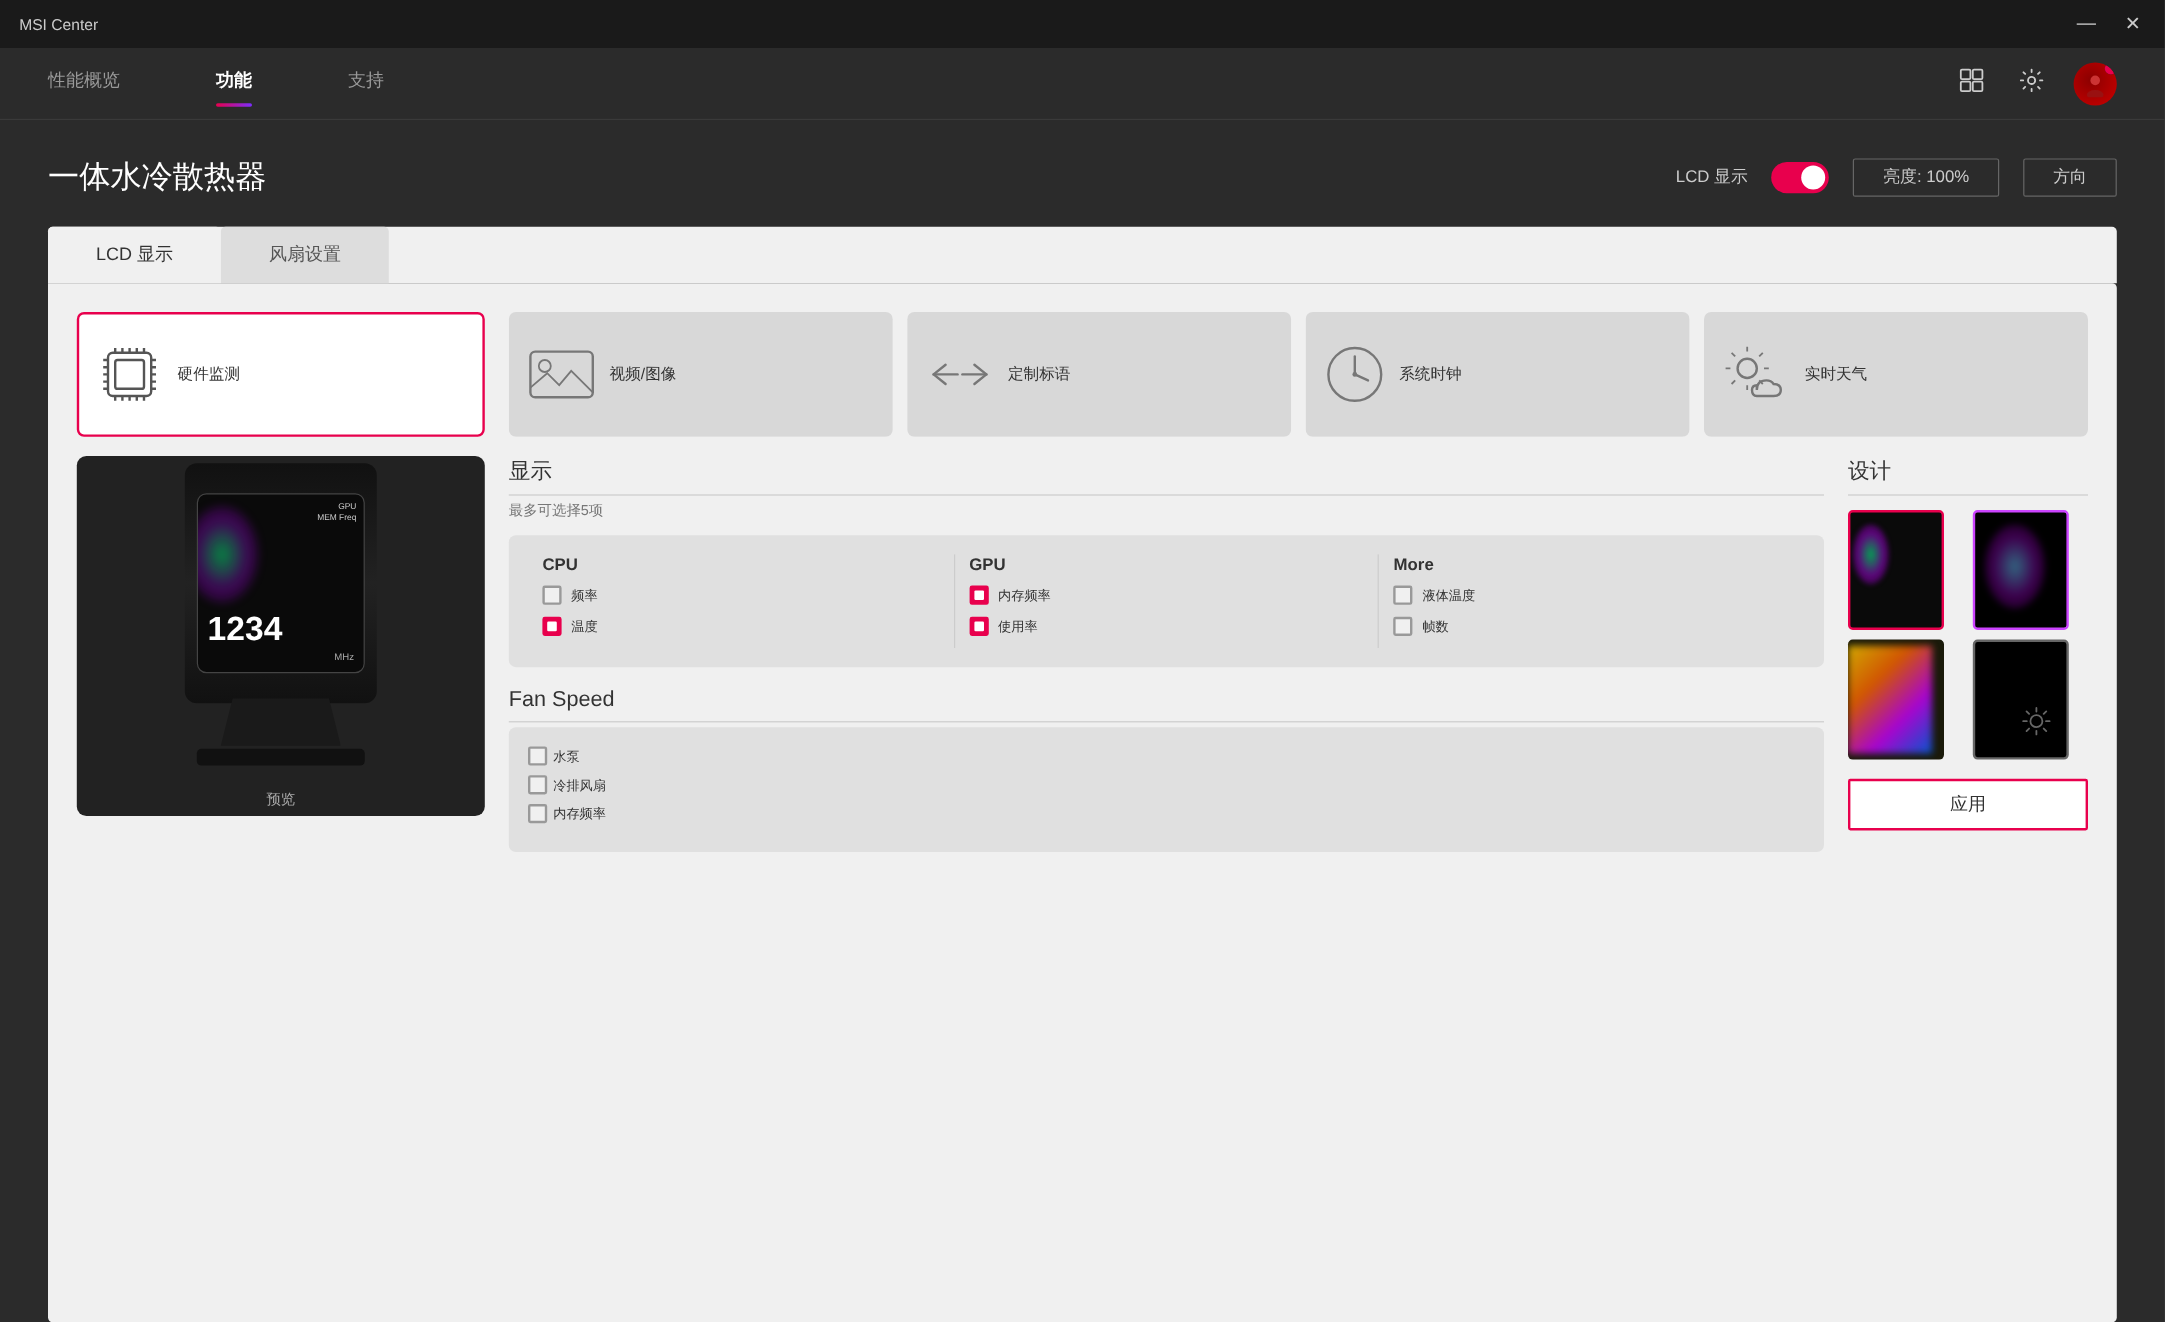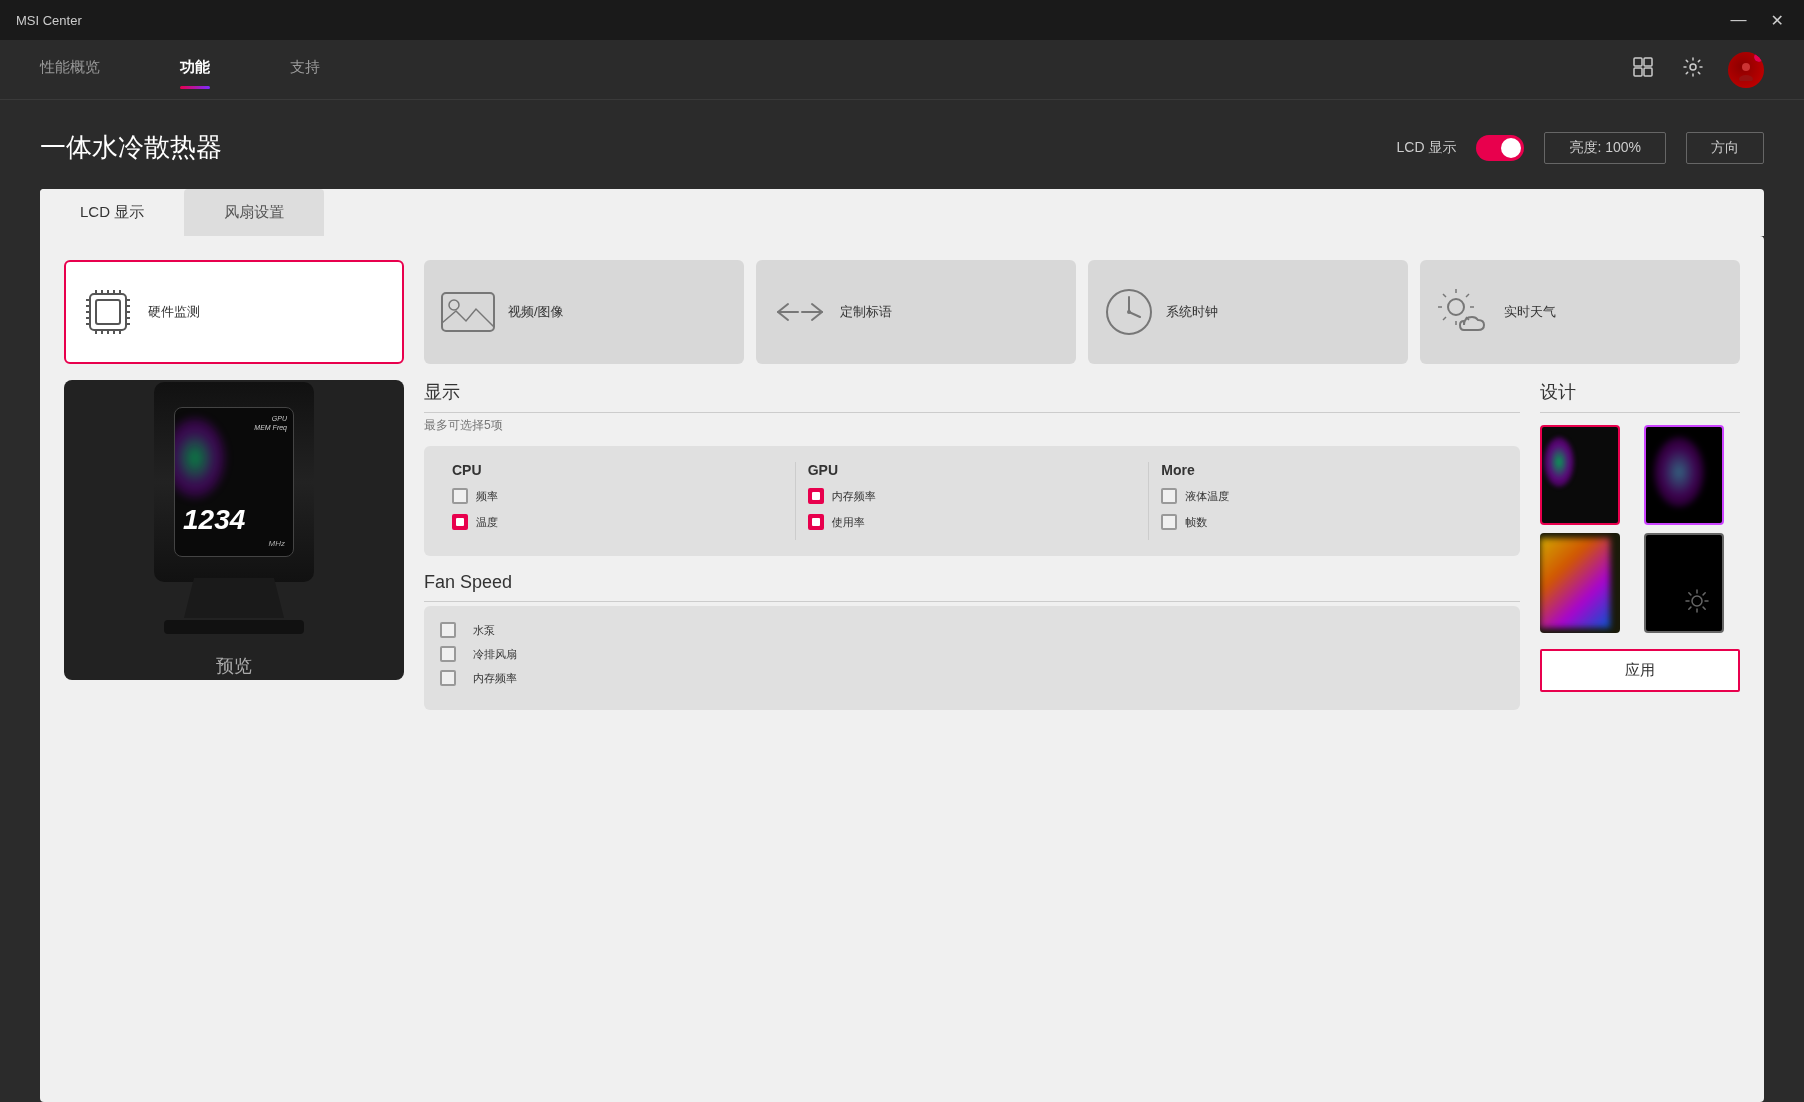--- a/index.html
+++ b/index.html
@@ -259,32 +259,31 @@
       width: 160px;
       height: 200px;
       background: linear-gradient(180deg, #111 0%, #222 50%, #111 100%);
       border-radius: 10px;
       position: relative;
       display: flex;
       align-items: center;
       justify-content: center;
     }
     .cooler-screen {
-      width: 120px;
+      width: 140px;
       height: 150px;
       background: #0a0a0a;
       border-radius: 8px;
       border: 1px solid #444;
       display: flex;
       flex-direction: column;
       align-items: center;
       justify-content: center;
       position: relative;
       overflow: hidden;
-      font-style: italic;
     }
     
     .glow-blob {
       position: absolute;
       left: -10px;
       top: 10px;
       width: 60px;
       height: 80px;
       background: radial-gradient(ellipse, rgba(0,255,120,0.5), rgba(180,0,255,0.3), transparent);
       border-radius: 50%;
@@ -309,21 +308,21 @@
     }
     .screen-unit {
       font-size: 8px;
       color: #aaa;
       position: absolute;
       bottom: 8px;
       right: 8px;
     }
     .preview-label {
       color: #aaa;
-      font-size: 18px;
+      font-size: 12px;
       margin-top: 20px;
     }
     
     .section-title {
       font-size: 18px;
       color: #333;
       font-weight: 500;
       border-bottom: 1px solid #ccc;
       padding-bottom: 8px;
       margin-bottom: 4px;
@@ -385,21 +384,21 @@
     }
     
     .fan-section {
       background: #e0e0e0;
       border-radius: 6px;
       padding: 16px;
     }
     .fan-check-item {
       display: flex;
       align-items: center;
-      gap: 17px;
+      gap: 5px;
       margin-bottom: 8px;
     }
     
     .design-section {
       width: 200px;
       flex-shrink: 0;
     }
     .design-title {
       font-size: 18px;
       color: #333;

